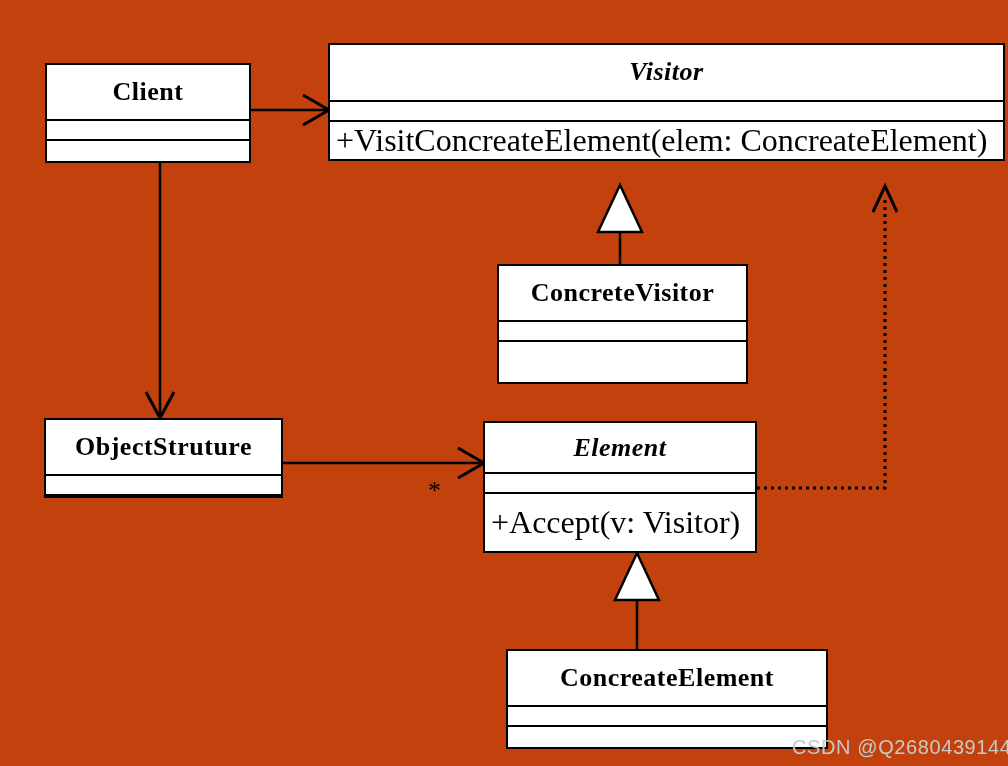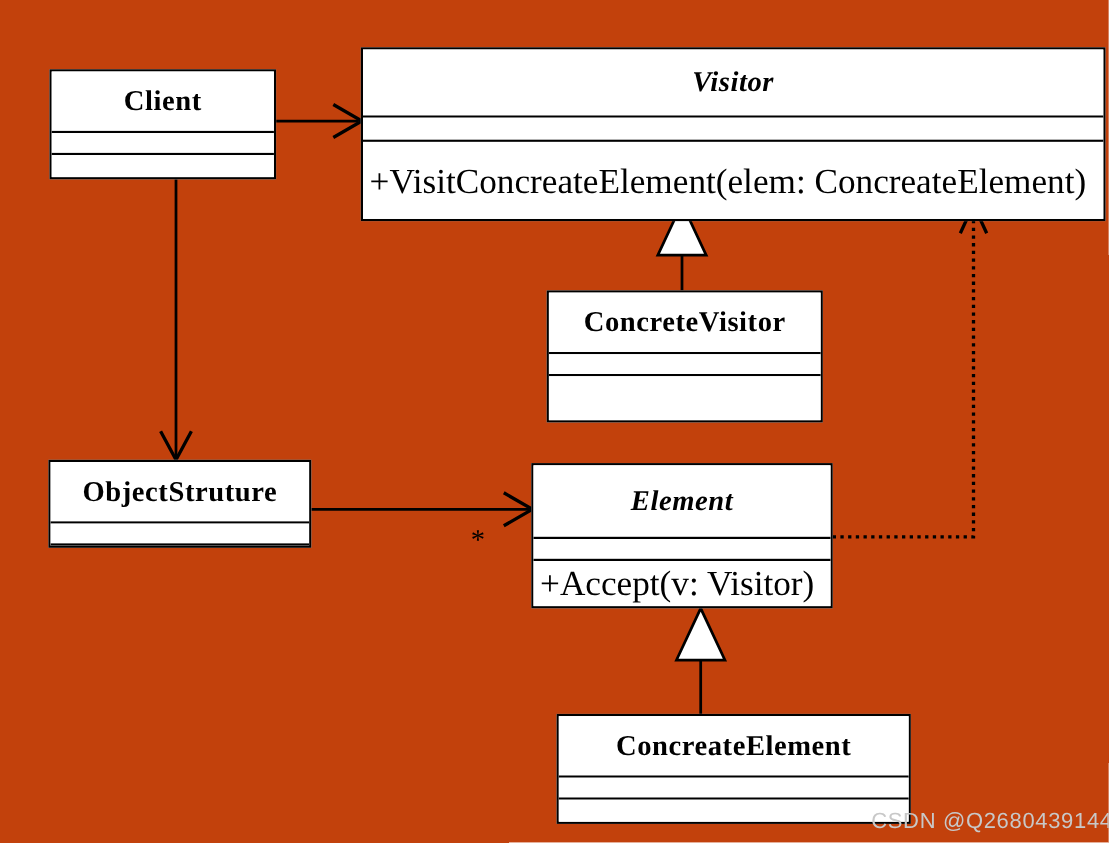--- a/index.html
+++ b/index.html
@@ -132,21 +132,21 @@
       <span class="cls-name">Client</span>
     </div>
     <div class="compartment attrs" style="height:20px;">
       <span></span>
     </div>
     <div class="compartment ops centered" style="flex:1;">
       <span class="op-text"></span>
     </div>
   </div>
 
-  <div class="uml-class" style="left:328px; top:43px; width:677px; height:158px;">
+  <div class="uml-class" style="left:328px; top:43px; width:677px; height:118px;">
     <div class="compartment title" style="height:62px;">
       <span class="cls-name abstract">Visitor</span>
     </div>
     <div class="compartment attrs" style="height:22px;">
       <span></span>
     </div>
     <div class="compartment ops" style="flex:1;">
       <span class="op-text">+VisitConcreateElement(elem: ConcreateElement)</span>
     </div>
   </div>
@@ -169,21 +169,21 @@
     </div>
     <div class="compartment attrs" style="height:20px;">
       <span></span>
     </div>
     <div class="compartment ops centered" style="flex:1;">
       <span class="op-text"></span>
     </div>
   </div>
 
   <div class="uml-class" style="left:483px; top:421px; width:274px; height:132px;">
-    <div class="compartment title" style="height:67px;text-align:right;">
+    <div class="compartment title" style="height:51px;text-align:right;">
       <span class="cls-name abstract">Element</span>
     </div>
     <div class="compartment attrs" style="height:20px;">
       <span></span>
     </div>
     <div class="compartment ops" style="flex:1;">
       <span class="op-text">+Accept(v: Visitor)</span>
     </div>
   </div>
 

